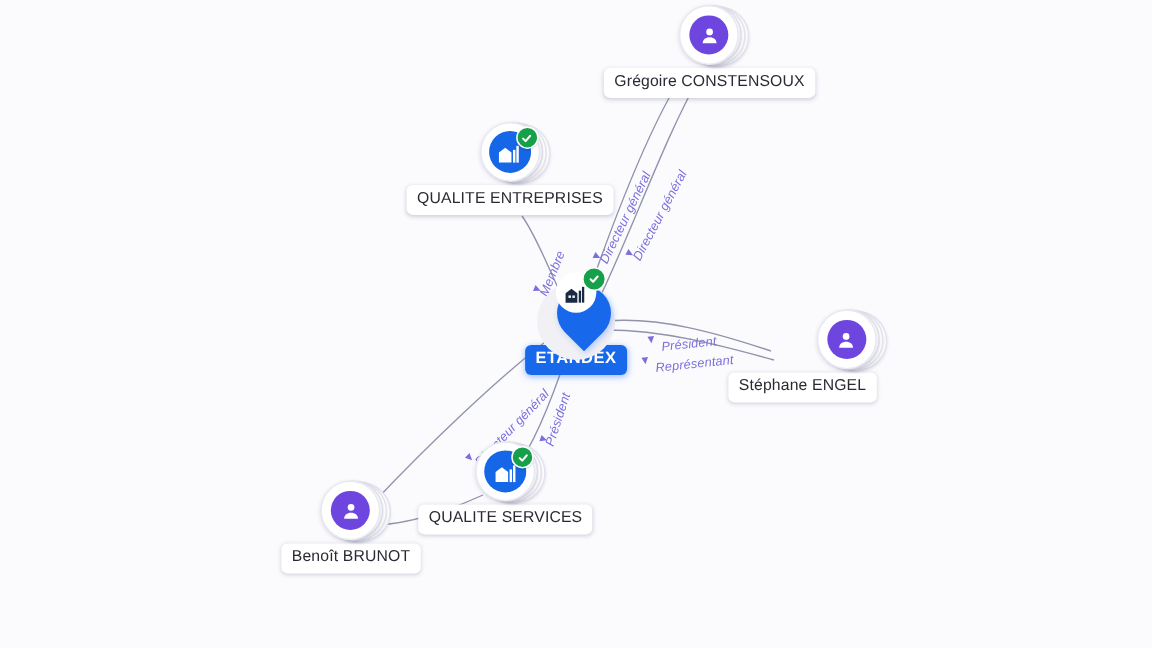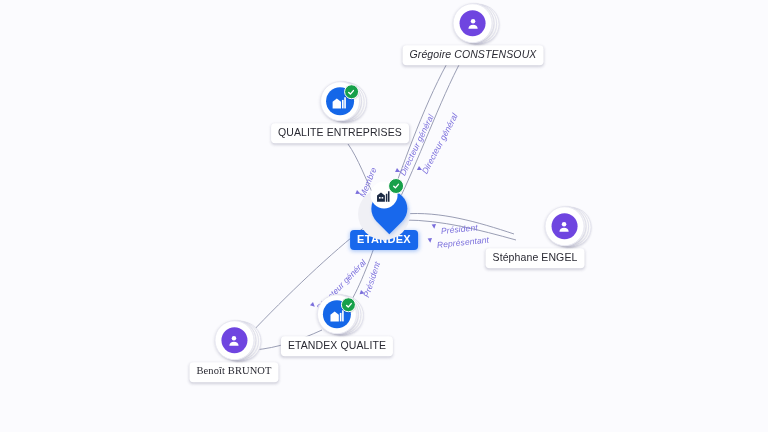--- a/index.html
+++ b/index.html
@@ -208,21 +208,21 @@
             </svg>
           </div>
           <div class="pin-badge">
             <svg viewBox="0 0 24 24" fill="none" stroke="#ffffff" stroke-width="4.2" stroke-linecap="round" stroke-linejoin="round">
               <path d="M5 12.5 L10 17.5 L19 7"></path>
             </svg>
           </div>
         </div>
         <div class="node-label primary">ETANDEX</div>
       </div>
-      <div class="node" style="left: 473px; top: 34px; font-style: italic;">
+      <div class="node" style="left: 473px; top: 34px;">
         <div class="card-stack">
           <div class="stack-layer l3"></div>
           <div class="stack-layer l2"></div>
           <div class="stack-layer l1"></div>
           <div class="stack-front">
             <div class="avatar-person">
               <svg viewBox="0 0 24 24" fill="#ffffff">
                 <circle cx="12" cy="8" r="3.6"></circle>
                 <path d="M4.6 20c0-4.1 3.3-6.4 7.4-6.4s7.4 2.3 7.4 6.4z"></path>
               </svg>
@@ -286,23 +286,23 @@
                 <rect x="18.6" y="5.6" width="2.3" height="15.8"></rect>
               </svg>
               <div class="check-badge">
                 <svg viewBox="0 0 24 24" fill="none" stroke="#ffffff" stroke-width="4.2" stroke-linecap="round" stroke-linejoin="round">
                   <path d="M5 12.5 L10 17.5 L19 7"></path>
                 </svg>
               </div>
             </div>
           </div>
         </div>
-        <div class="node-label">ETANDEX QUALITE</div>
-      </div>
-      <div class="node" style="left: 234px; top: 351px; font-family: Liberation Serif, serif;">
+        <div class="node-label">QUALITE SERVICES</div>
+      </div>
+      <div class="node" style="left: 234px; top: 351px;">
         <div class="card-stack">
           <div class="stack-layer l3"></div>
           <div class="stack-layer l2"></div>
           <div class="stack-layer l1"></div>
           <div class="stack-front">
             <div class="avatar-person">
               <svg viewBox="0 0 24 24" fill="#ffffff">
                 <circle cx="12" cy="8" r="3.6"></circle>
                 <path d="M4.6 20c0-4.1 3.3-6.4 7.4-6.4s7.4 2.3 7.4 6.4z"></path>
               </svg>

